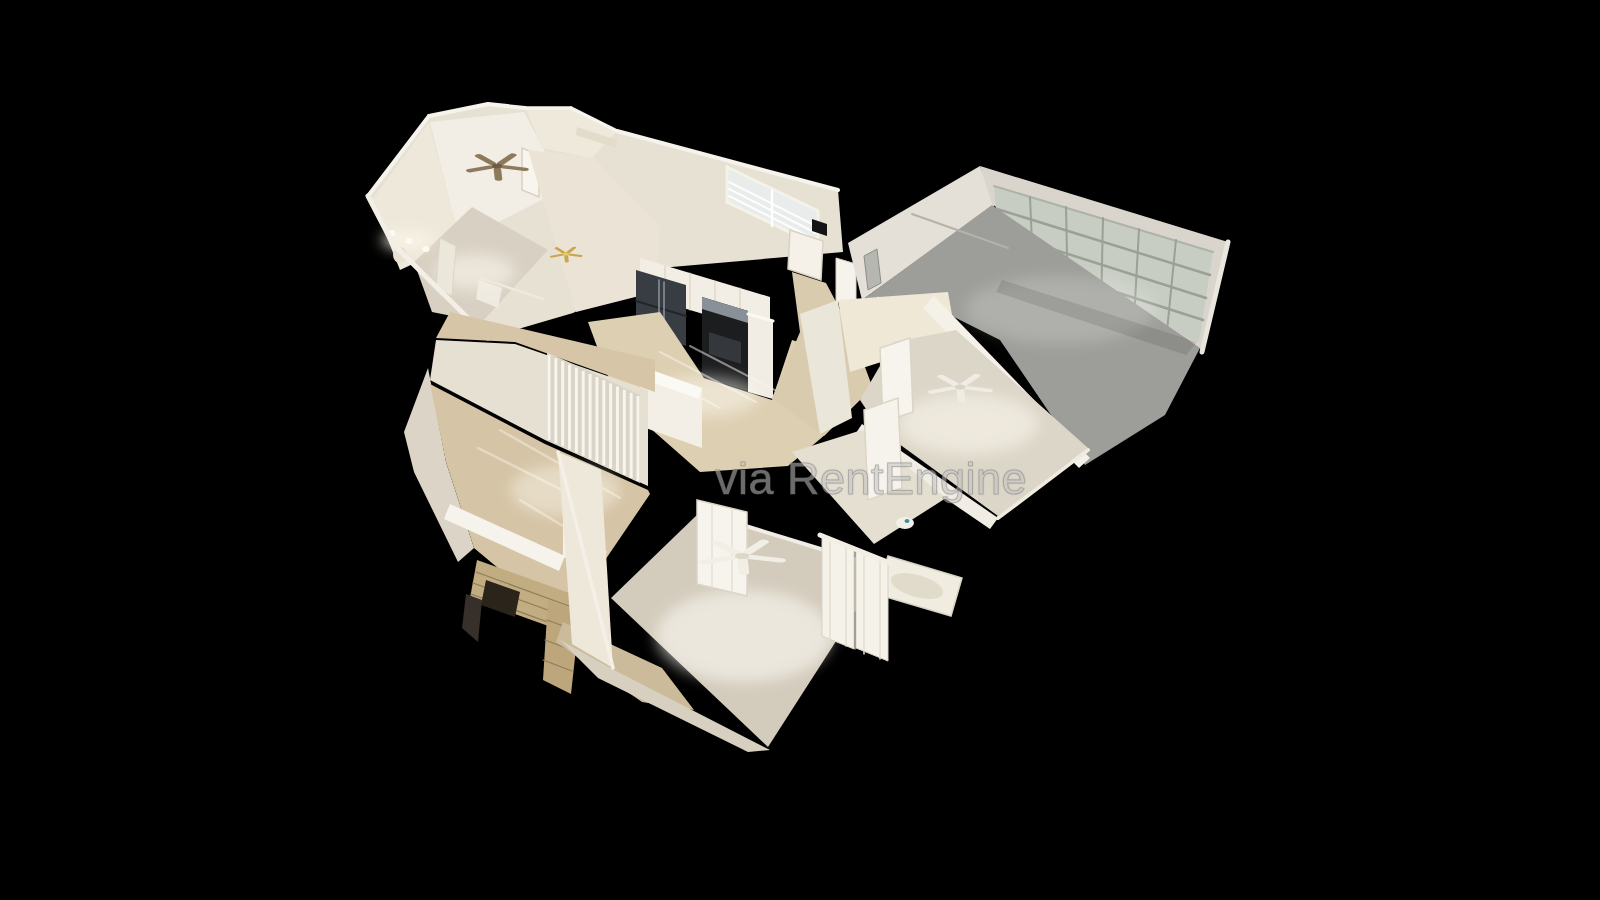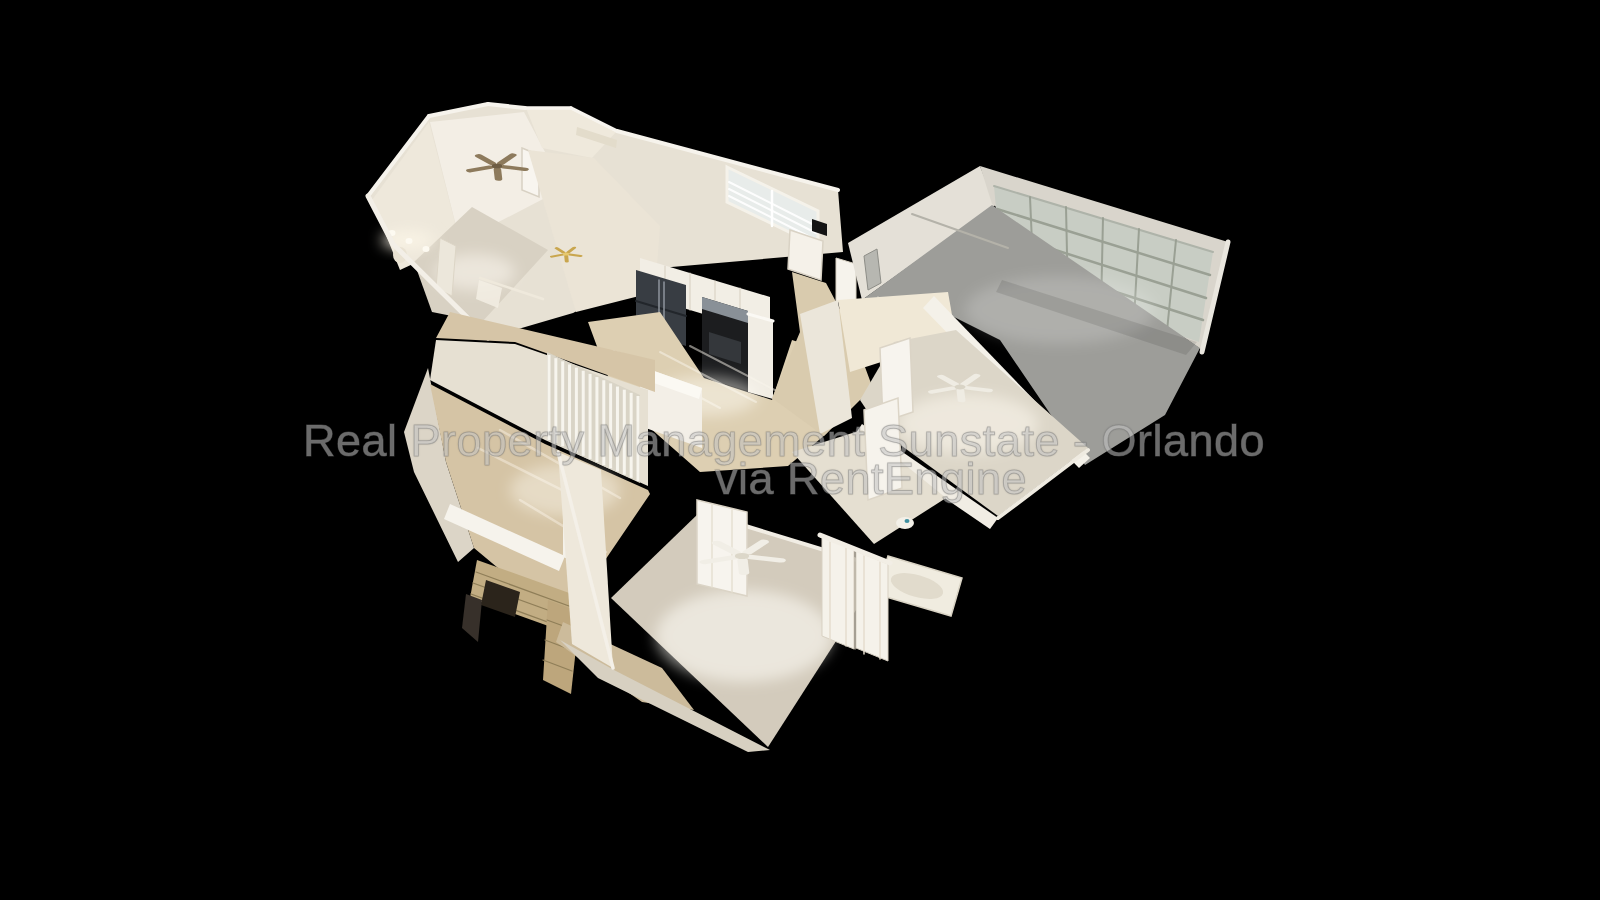--- a/index.html
+++ b/index.html
@@ -198,15 +198,14 @@
         <polygon points="822,537 854,550 854,649 822,636" fill="#f5f2ea" stroke="#d8d1c3" stroke-width="1"></polygon>
         <polygon points="856,551 888,564 888,661 856,648" fill="#f5f2ea" stroke="#d8d1c3" stroke-width="1"></polygon>
         <line x1="855" y1="550" x2="855" y2="649" stroke="#b9b2a4" stroke-width="1.5" stroke-linecap="round"></line>
         <line x1="830" y1="542" x2="830" y2="640" stroke="#e4ddce" stroke-width="1.5" stroke-linecap="round"></line>
         <line x1="846" y1="548" x2="846" y2="646" stroke="#e4ddce" stroke-width="1.5" stroke-linecap="round"></line>
         <line x1="864" y1="556" x2="864" y2="654" stroke="#e4ddce" stroke-width="1.5" stroke-linecap="round"></line>
         <line x1="880" y1="562" x2="880" y2="659" stroke="#e4ddce" stroke-width="1.5" stroke-linecap="round"></line>
         <line x1="820" y1="535" x2="890" y2="563" stroke="#f2eee5" stroke-width="5" stroke-linecap="round"></line>
       </g>
   </svg>
-  <div class="wm wm1" style="color: rgba(255, 255, 255, 0.42); -webkit-text-stroke: 1px rgba(120, 120, 120, 0.45);">Real Property Management Sunstate - Orlando</div>
   <div class="wm wm2" style="color: rgba(255, 255, 255, 0.42); -webkit-text-stroke: 1px rgba(120, 120, 120, 0.45);">via RentEngine</div>
 </div>
 
 </body></html>

